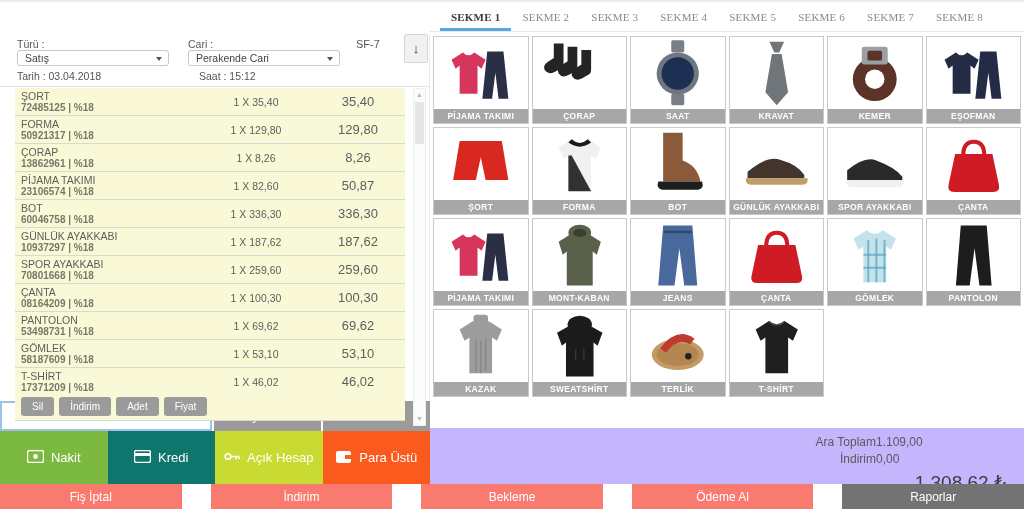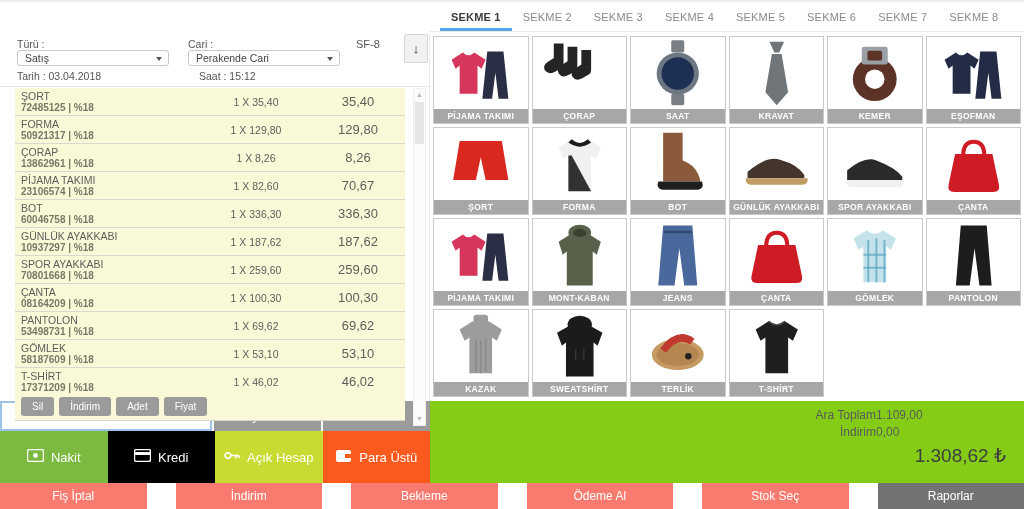--- a/index.html
+++ b/index.html
@@ -37,21 +37,21 @@
     padding:4px 11px; margin-right:5px; cursor:pointer; font-family:inherit; }
 
   .scrollbar { position:absolute; right:3px; top:54px; width:13px; height:338px; background:#fbfbfb;
     border:1px solid #efefef; }
   .sb-arrow { width:100%; height:12px; font-size:7px; color:#b8b8b8; text-align:center; line-height:12px; cursor:pointer; }
   .sb-up { position:absolute; top:0; } .sb-dn { position:absolute; bottom:0; }
   .sb-thumb { position:absolute; top:13px; left:1px; right:1px; height:42px; background:#e6e6e6; }
 
   
   .right-panel { flex:1; display:flex; flex-direction:column; background:#fff; }
-  .tabs { height:30px; display:flex; align-items:stretch; padding-left:10px; border-bottom:1px solid #e8e8e8; }
+  .tabs { height:30px; display:flex; align-items:stretch; padding-left:10px; border-bottom:1px solid #e8e8e8;font-family:Liberation Serif, serif; }
   .tab { font-size:11px; color:#8a8a8a; padding:9px 11px 0; cursor:pointer; letter-spacing:.2px; white-space:nowrap; }
   .tab.active { color:#3c3c3c; font-weight:bold; border-bottom:3px solid #56a9e8; }
   .grid { flex:1; display:grid; grid-template-columns:repeat(6,1fr); grid-auto-rows:88px; gap:3px;
     padding:4px 3px; align-content:start; }
   .tile { position:relative; background:#fff; border:1px solid #c9c9c9; overflow:hidden; cursor:pointer; }
   .tile svg { position:absolute; left:0; top:0; width:100%; height:calc(100% - 13px); }
   .tile-label { position:absolute; left:0; right:0; bottom:0; height:14px; background:#a7a7a7; color:#fff;
     font-size:8.5px; font-weight:bold; text-align:center; line-height:14px; white-space:nowrap; overflow:hidden;
     letter-spacing:.3px; }
 
@@ -86,21 +86,21 @@
       <div class="fld-label lbl-turu">Türü :</div>
       <div class="sel sel-turu">
         <span>Satış</span>
         <span class="caret"></span>
       </div>
       <div class="fld-label lbl-cari">Cari :</div>
       <div class="sel sel-cari">
         <span>Perakende Cari</span>
         <span class="caret"></span>
       </div>
-      <div class="sf7">SF-8</div>
+      <div class="sf7">SF-7</div>
       <button class="dl-btn">
         <span>↓</span>
       </button>
       <div class="date-txt d1">Tarih : 03.04.2018</div>
       <div class="date-txt d2">Saat : 15:12</div>
       <div class="lp-sep"></div>
       <div class="cart-list">
           <div class="cart-row" style="background: rgb(250, 249, 215);">
             <div class="ci-info">
               <div class="ci-name">ŞORT</div>
@@ -124,21 +124,21 @@
             </div>
             <div class="ci-qty">1 X 8,26</div>
             <div class="ci-total">8,26</div>
           </div>
           <div class="cart-row" style="background: rgb(250, 249, 215);">
             <div class="ci-info">
               <div class="ci-name">PİJAMA TAKIMI</div>
               <div class="ci-code">23106574 | %18</div>
             </div>
             <div class="ci-qty">1 X 82,60</div>
-            <div class="ci-total">70,67</div>
+            <div class="ci-total">50,87</div>
           </div>
           <div class="cart-row" style="background: rgb(250, 249, 215);">
             <div class="ci-info">
               <div class="ci-name">BOT</div>
               <div class="ci-code">60046758 | %18</div>
             </div>
             <div class="ci-qty">1 X 336,30</div>
             <div class="ci-total">336,30</div>
           </div>
           <div class="cart-row" style="background: rgb(250, 249, 215);">
@@ -392,21 +392,21 @@
         <button class="gray-btn" style="background: rgb(155, 155, 155);">Satır Sil</button>
       </div>
       <div class="bl-row2">
         <button class="pay-btn" style="background: rgb(124, 185, 64);">
           <span><svg width="17" height="13" viewBox="0 0 17 13">
                 <rect x="0.5" y="0.5" width="16" height="12" rx="2" fill="none" stroke="#fff" stroke-width="1.4"></rect>
                 <circle cx="8.5" cy="6.5" r="2.4" fill="#fff"></circle>
               </svg></span>
           <span>Nakit</span>
         </button>
-        <button class="pay-btn" style="background: #000000;">
+        <button class="pay-btn" style="background: #0f766e;">
           <span><svg width="17" height="13" viewBox="0 0 17 13">
                 <rect x="0.5" y="0.5" width="16" height="12" rx="2" fill="none" stroke="#fff" stroke-width="1.4"></rect>
                 <rect x="1" y="3" width="15" height="3" fill="#fff"></rect>
               </svg></span>
           <span>Kredi</span>
         </button>
         <button class="pay-btn" style="background: rgb(201, 219, 51);">
           <span><svg width="16" height="13" viewBox="0 0 16 13">
                 <circle cx="4" cy="6.5" r="2.8" fill="none" stroke="#fff" stroke-width="1.6"></circle>
                 <path d="M7 6.5 H15 M12 6.5 v3 M15 6.5 v2.5" stroke="#fff" stroke-width="1.6" fill="none"></path>
@@ -415,34 +415,33 @@
         </button>
         <button class="pay-btn" style="background: rgb(250, 90, 30);">
           <span><svg width="17" height="13" viewBox="0 0 17 13">
                 <path d="M1 3 q0 -2 2 -2 h11 q2 0 2 2 v8 q0 2 -2 2 h-11 q-2 0 -2 -2 z" fill="#fff"></path>
                 <rect x="10" y="5" width="6" height="4" fill="#fa5a1e"></rect>
               </svg></span>
           <span>Para Üstü</span>
         </button>
       </div>
     </div>
-    <div class="bottom-right" style="background: #84cc16;">
+    <div class="bottom-right" style="background: #c4b5fd; margin-top: 27px;">
       <div class="t-row">
           <span class="t-label">Ara Toplam</span>
           <span class="t-val">1.109,00</span>
         </div>
       <div class="t-row">
           <span class="t-label">İndirim</span>
           <span class="t-val">0,00</span>
         </div>
       <div class="t-grand">1.308,62 ₺</div>
     </div>
   </div>
 
   <div class="bottom-bar">
       <button class="bar-btn" style="background: rgb(249, 122, 110);">Fiş İptal</button>
       <button class="bar-btn" style="background: rgb(249, 122, 110);">İndirim</button>
       <button class="bar-btn" style="background: rgb(249, 122, 110);">Bekleme</button>
       <button class="bar-btn" style="background: rgb(249, 122, 110);">Ödeme Al</button>
-      <button class="bar-btn" style="background: rgb(249, 122, 110);">Stok Seç</button>
       <button class="bar-btn" style="background: #737373;">Raporlar</button>
     </div>
 </div>
 
 </body></html>

